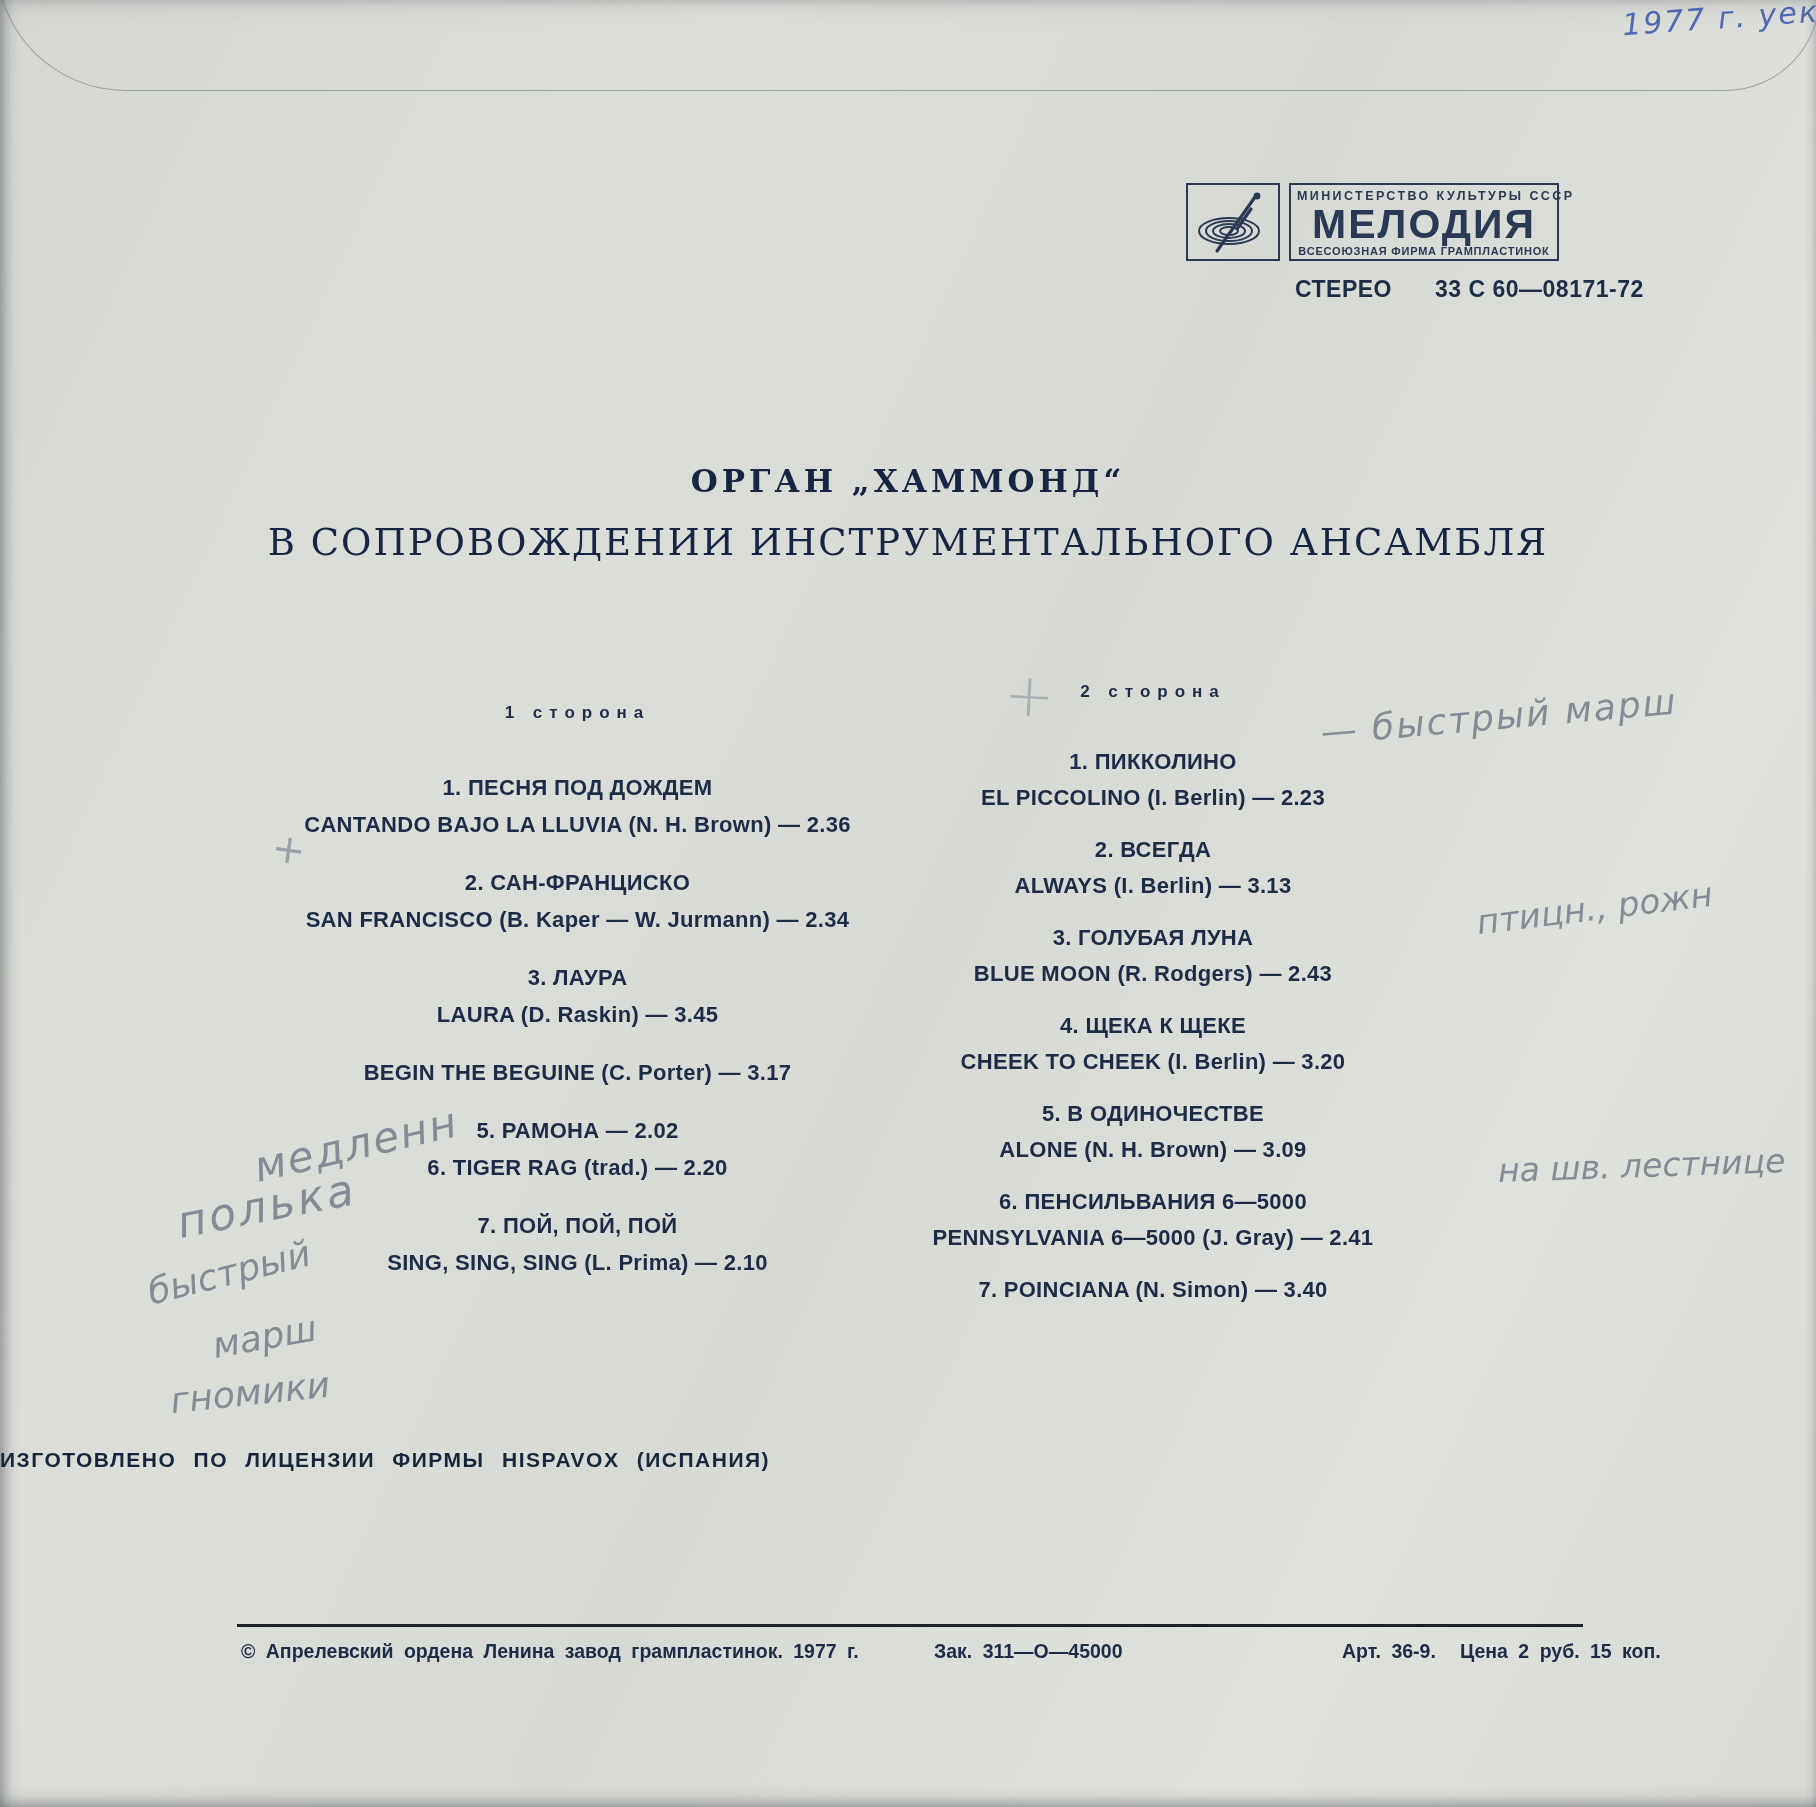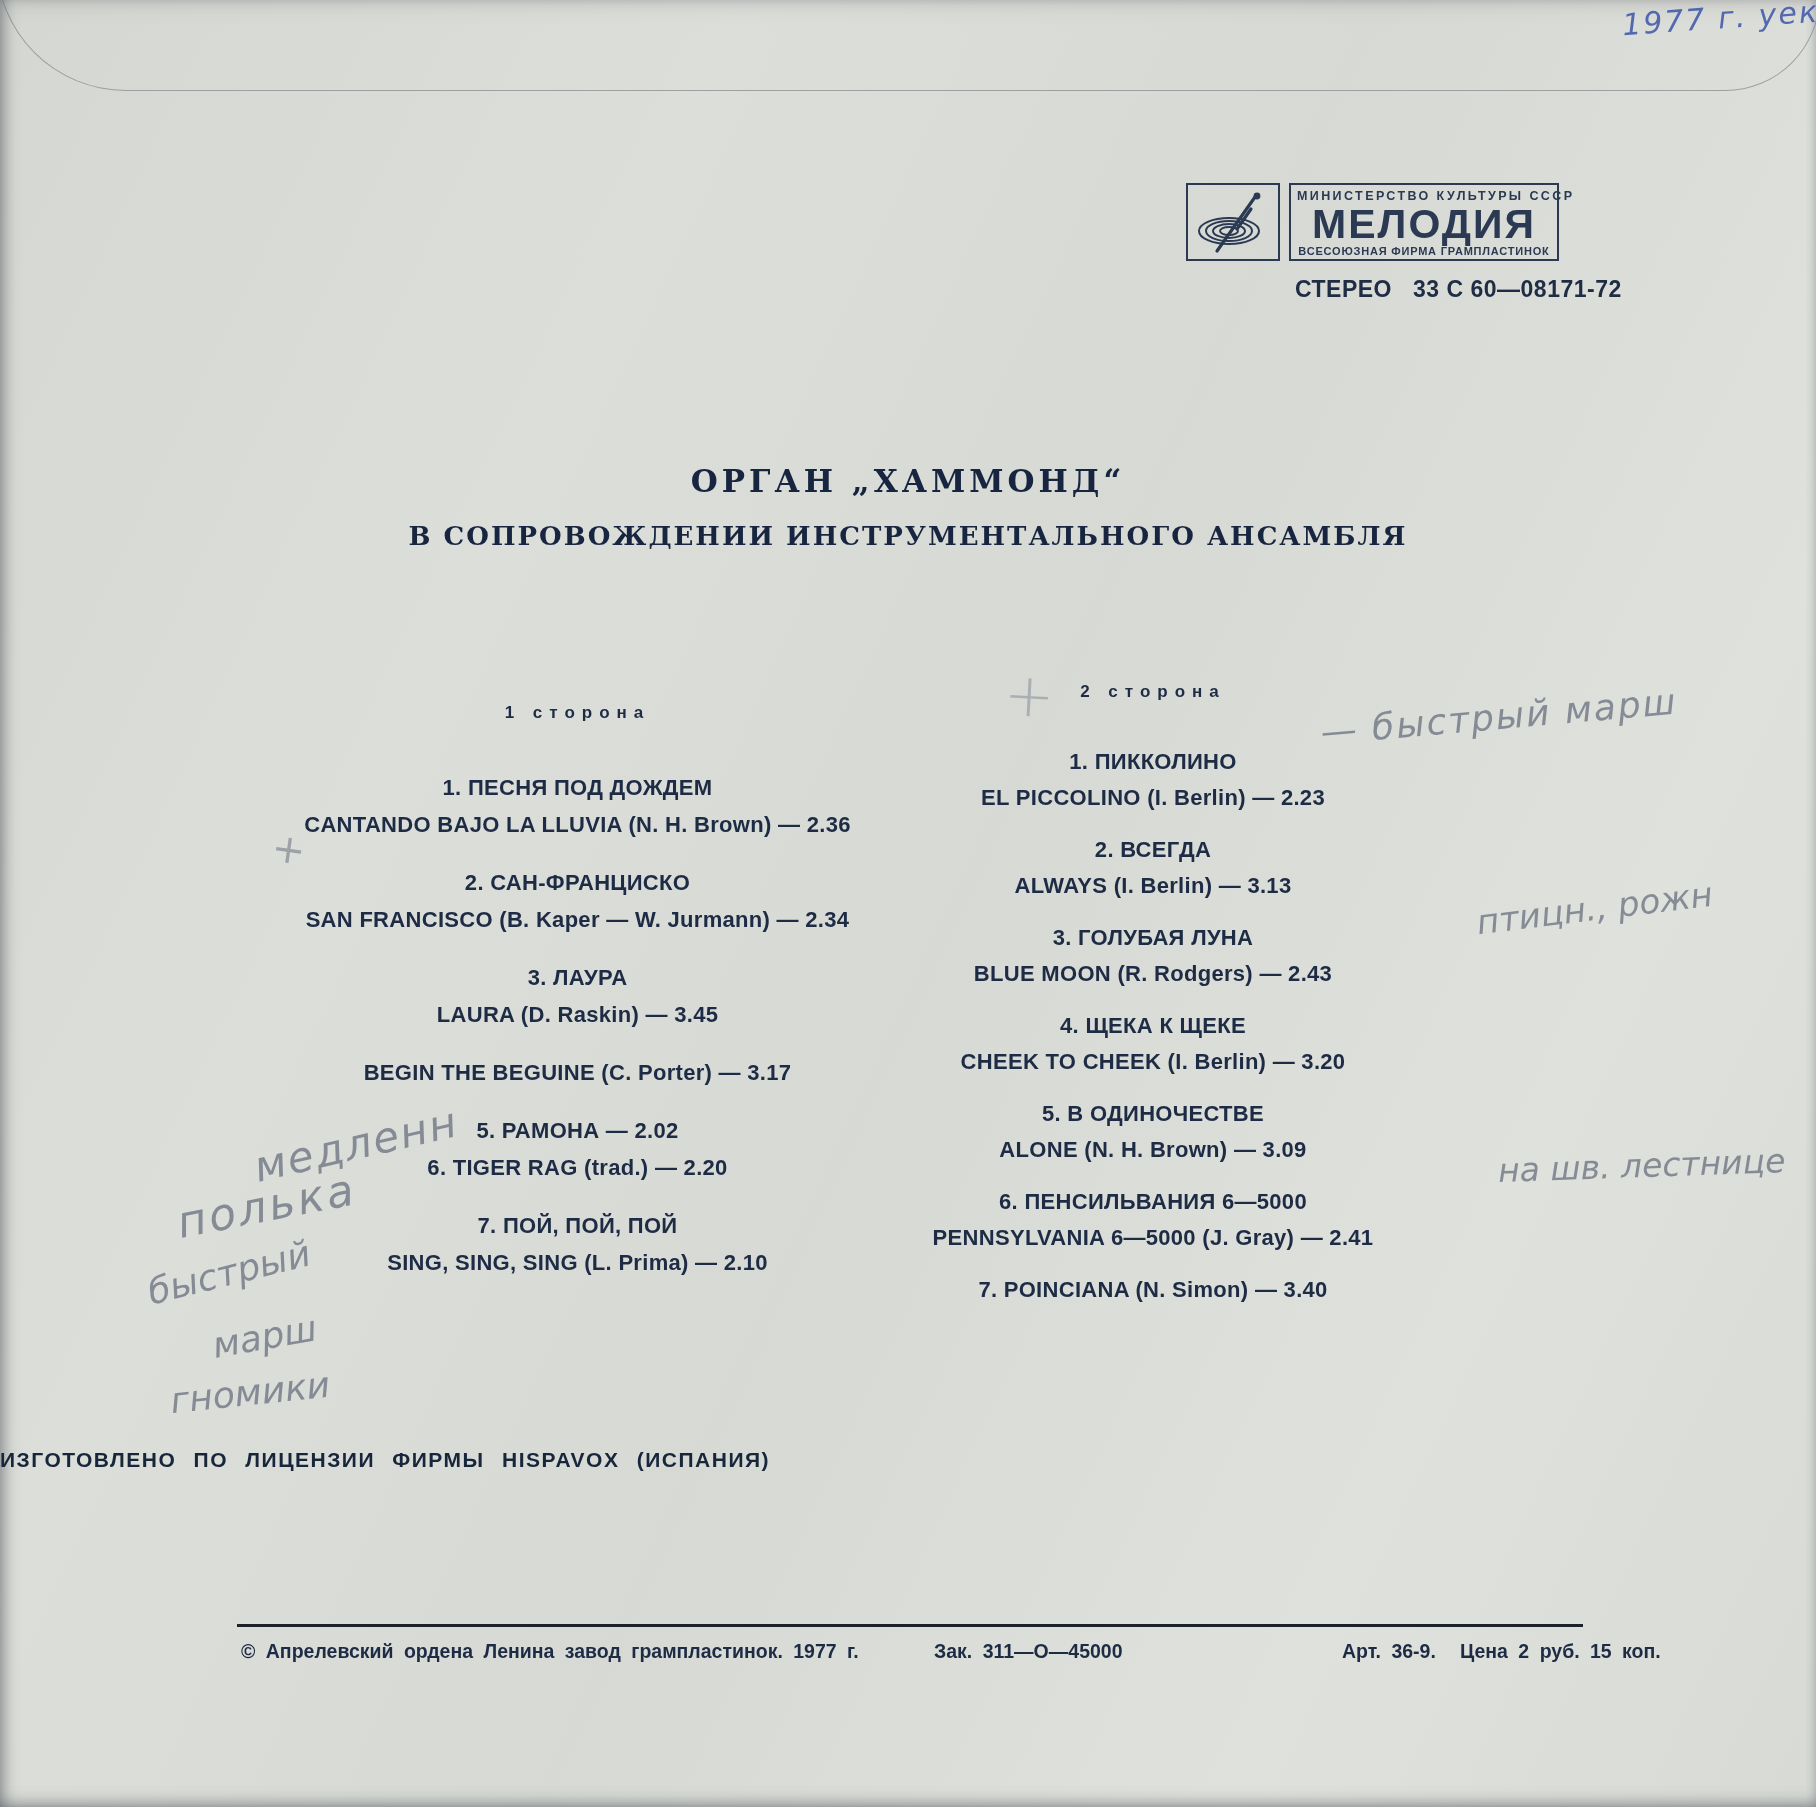--- a/index.html
+++ b/index.html
@@ -32,28 +32,28 @@
     margin-right:9px;display:flex;align-items:center;justify-content:center;
   }
   .logo-box{
     width:270px;height:78px;border:2.5px solid #2b3a52;box-sizing:border-box;
     padding:4px 6px 16px 6px;text-align:center;
   }
   .logo-ministry{font-size:12.5px;font-weight:bold;letter-spacing:2.4px;line-height:14px;white-space:nowrap;}
   .logo-name{font-size:41px;font-weight:bold;letter-spacing:2px;line-height:42px;white-space:nowrap;}
   .logo-firm{font-size:11px;font-weight:bold;letter-spacing:.8px;line-height:13px;white-space:nowrap;}
   .stereo-line{
-    position:absolute;left:1295px;top:276px;display:flex;gap:21px;
+    position:absolute;left:1295px;top:276px;display:flex;gap:43px;
     font-size:23px;font-weight:bold;color:#1e2c44;letter-spacing:.5px;white-space:nowrap;
   }
   
   .title-block{position:absolute;left:0;width:100%;top:438px;text-align:center;color:#172540;}
   .title-artist{font-family:"DejaVu Serif",serif;font-weight:bold;font-size:44px;letter-spacing:5px;}
   .title-instrument{font-family:"DejaVu Serif",serif;font-weight:bold;font-size:31px;letter-spacing:4px;margin-top:25px;}
-  .title-accomp{font-family:"DejaVu Serif",serif;font-weight:bold;font-size:26px;letter-spacing:2px;margin-top:22px;}
+  .title-accomp{font-family:"DejaVu Serif",serif;font-weight:normal;font-size:37px;letter-spacing:2px;margin-top:22px;}
   
   .side{position:absolute;text-align:center;color:#1d2b45;}
   .side1{left:255px;top:703px;width:645px;}
   .side2{left:838px;top:682px;width:630px;}
   .side-header{font-size:17px;font-weight:bold;letter-spacing:7px;margin-bottom:46px;}
   .side2 .side-header{margin-bottom:42px;}
   .track{font-size:22px;font-weight:bold;line-height:37px;letter-spacing:.3px;margin-bottom:21px;white-space:nowrap;}
   .side2 .track{line-height:36px;margin-bottom:16px;}
   
   .pencil{

